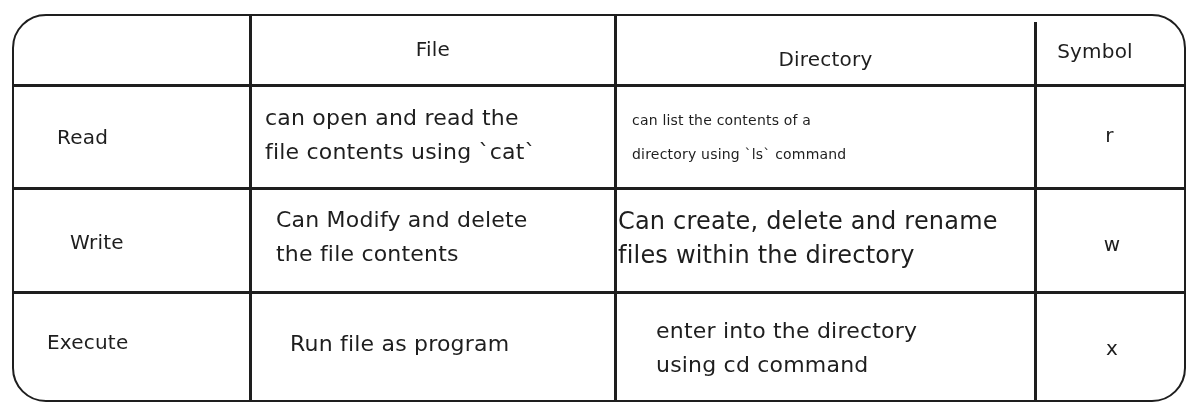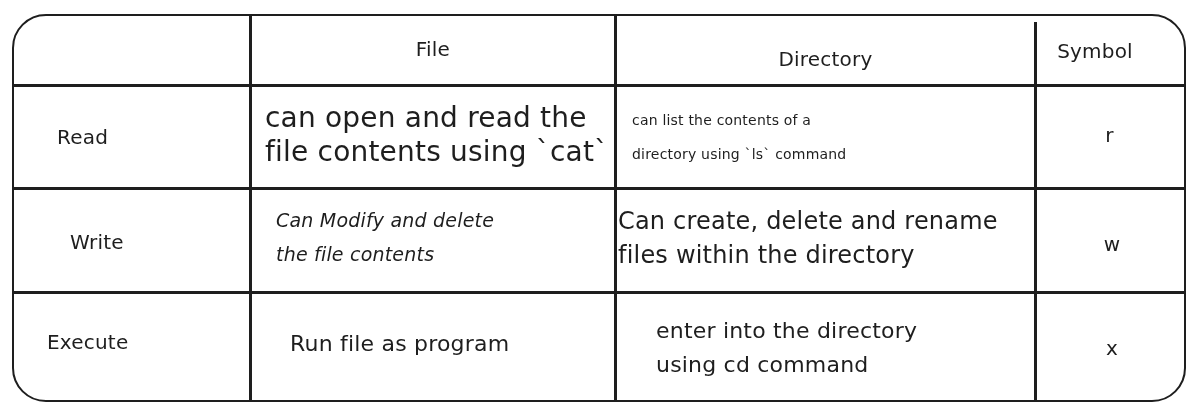--- a/index.html
+++ b/index.html
@@ -27,28 +27,28 @@
 <div class="hline" style="left:13px; top:84px; width:1172px;"></div>
 <div class="hline" style="left:13px; top:187px; width:1172px;"></div>
 <div class="hline" style="left:13px; top:291px; width:1172px;"></div>
 
 <div class="cell center" style="left:14px; top:16px; width:235px; height:68px;"></div>
 <div class="cell center" style="left:252px; top:16px; width:362px; height:66px;">File</div>
 <div class="cell center" style="left:617px; top:16px; width:417px; height:85px;">Directory</div>
 <div class="cell center" style="left:1037px; top:16px; width:116px; height:70px;">Symbol</div>
 
 <div class="cell left" style="left:57px; top:87px; width:190px; height:100px;">Read</div>
-<div class="cell left multi" style="left:265px; top:87px; width:349px; height:95px; font-size:28px;">can open and read the
+<div class="cell left multi" style="left:265px; top:87px; width:349px; height:95px; font-size:22px;">can open and read the
 file contents using `cat`</div>
 <div class="cell left multi" style="left:632px; top:87px; width:402px; height:100px; font-size:14px;">can list the contents of a
 directory using `ls` command</div>
 <div class="cell center" style="left:1037px; top:87px; width:145px; height:96px;">r</div>
 
 <div class="cell left" style="left:70px; top:190px; width:175px; height:104px;">Write</div>
-<div class="cell left multi" style="left:276px; top:190px; width:338px; height:94px; font-size:19px;font-style:italic;">Can Modify and delete
+<div class="cell left multi" style="left:276px; top:190px; width:338px; height:94px; font-size:22px;">Can Modify and delete
 the file contents</div>
 <div class="cell left multi" style="left:618px; top:190px; width:416px; height:96px; font-size:24px;">Can create, delete and rename
 files within the directory</div>
 <div class="cell center" style="left:1037px; top:190px; width:150px; height:108px;">w</div>
 
 <div class="cell left" style="left:47px; top:294px; width:200px; height:96px;text-align:center;">Execute</div>
 <div class="cell left" style="left:290px; top:294px; width:324px; height:100px; font-size:22px;">Run file as program</div>
 <div class="cell left multi" style="left:656px; top:294px; width:378px; height:108px; font-size:22px;">enter into the directory
 using cd command</div>
 <div class="cell center" style="left:1037px; top:294px; width:150px; height:108px;">x</div>

